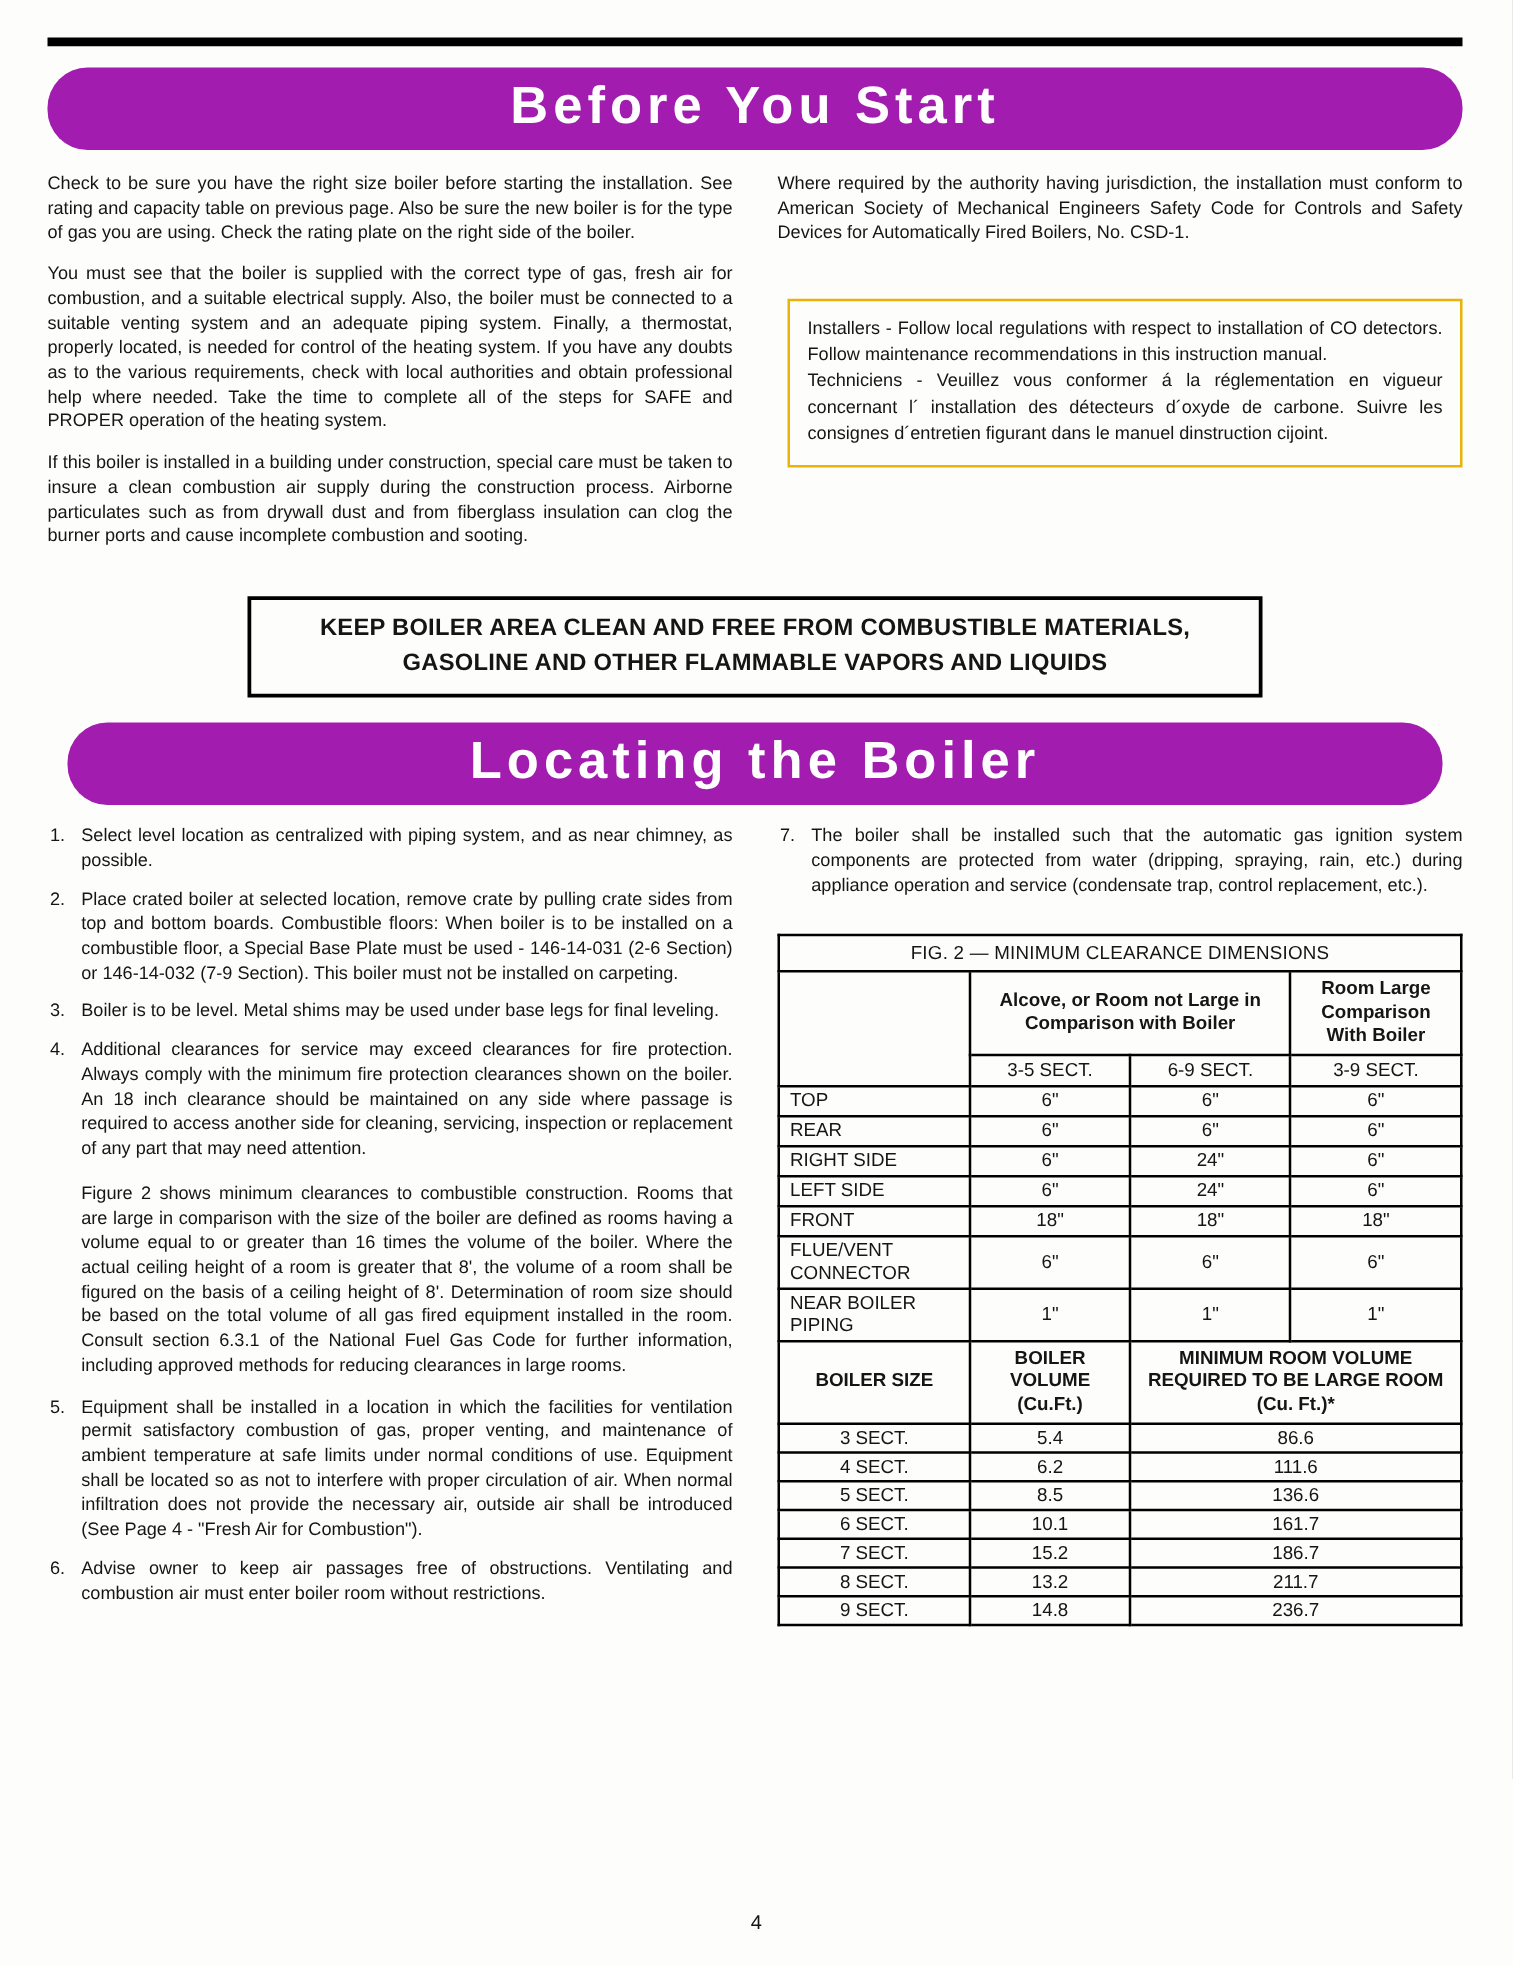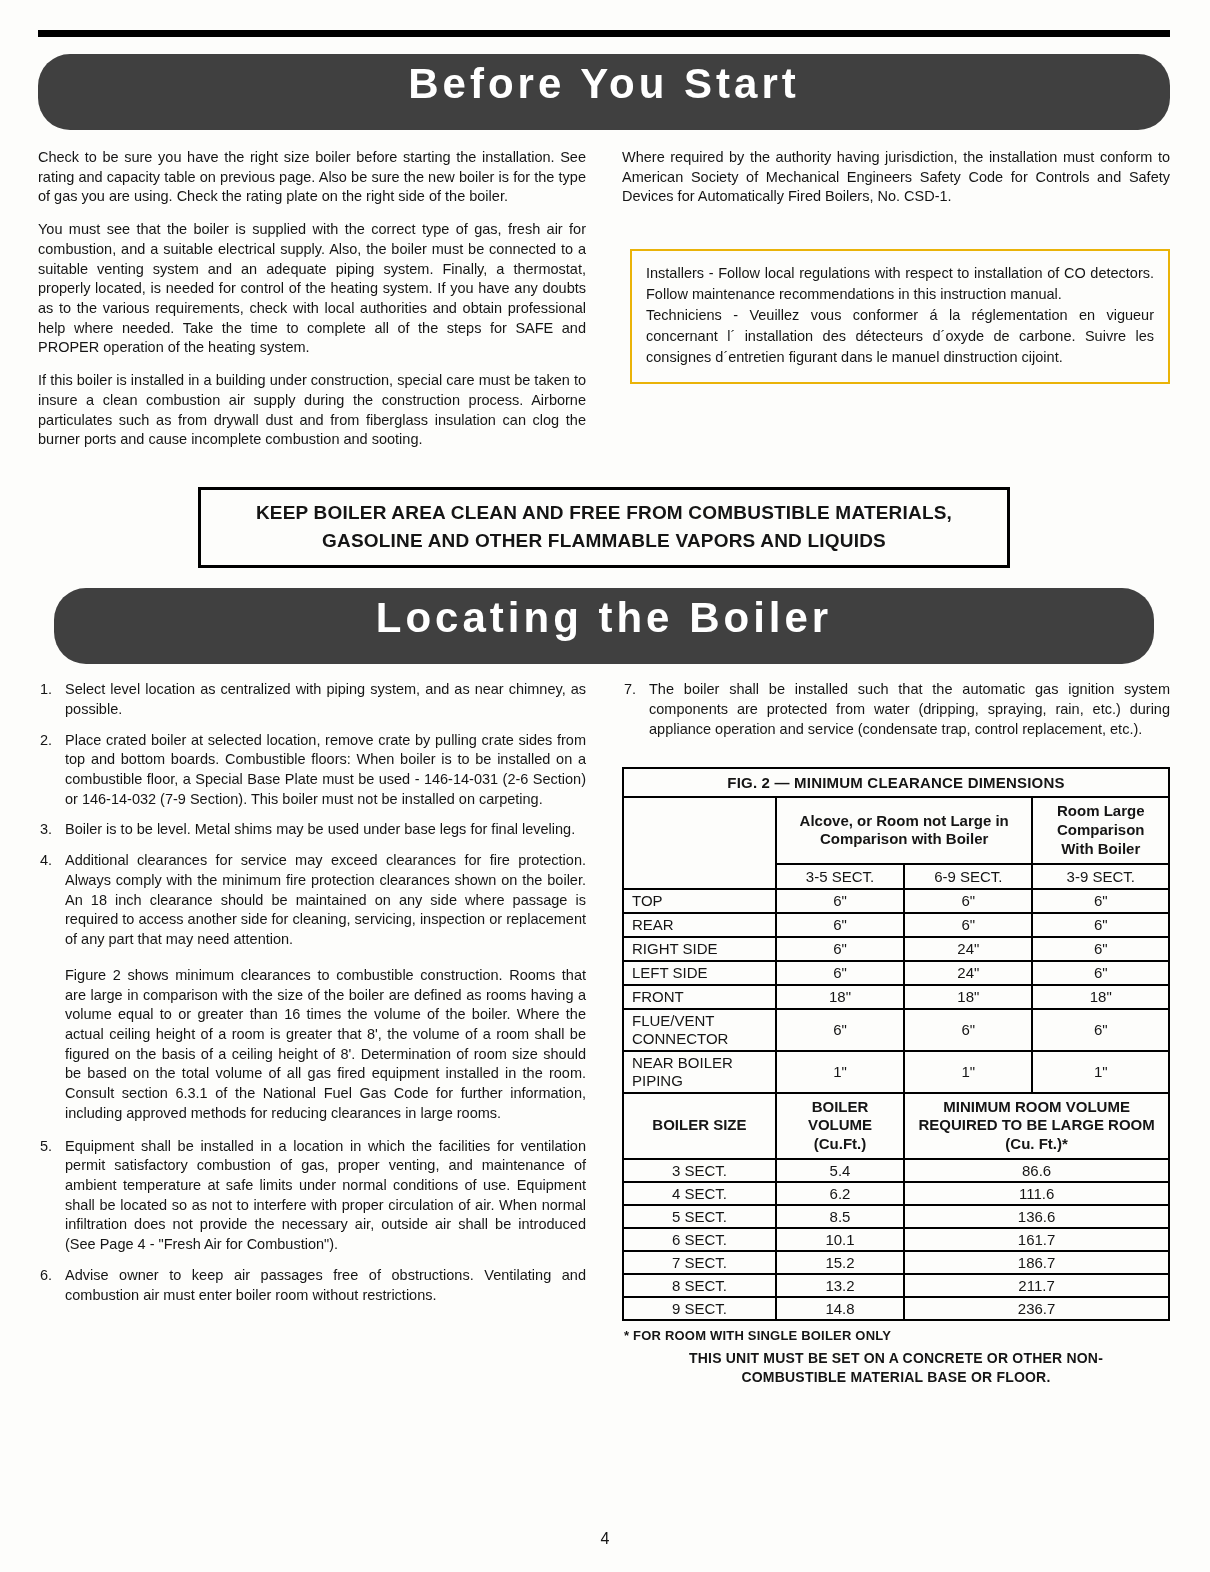--- a/index.html
+++ b/index.html
@@ -6,23 +6,23 @@
   html, body { background: #d9d9d9; }
   .page {
     width: 1210px; height: 1572px; margin: 0 auto; position: relative;
     background: #fdfdfb; color: #151515;
     font-family: "Liberation Sans", sans-serif;
     overflow: hidden;
   }
   .inner { padding: 30px 40px 0 38px; }
   .topbar { height: 7px; background: #000; }
   .banner {
-    background: #404040; color: #fff; text-align: center;
+    background: #a21caf; color: #fff; text-align: center;
     font-weight: bold; font-size: 42px; letter-spacing: 4px;
-    padding: 6px 0 22px; margin-top: 17px; border-radius: 32px;
+    padding: 6px 0 12px; margin-top: 17px; border-radius: 32px;
   }
   .banner2 { margin: 0 16px 0 16px; }
   .cols { display: flex; gap: 36px; margin-top: 18px; }
   .col { flex: 1; min-width: 0; }
   .para { font-size: 14.5px; line-height: 1.36; text-align: justify; margin-bottom: 13px; }
   .notice {
     border: 2px solid #eab308; padding: 12px 14px 14px;
     margin-top: 42px; margin-left: 8px;
   }
   .notice .para { margin-bottom: 0; text-align: justify; font-size: 14.5px; line-height: 1.45; }
@@ -31,21 +31,21 @@
     padding: 9px 26px 11px; text-align: center;
     font-weight: bold; font-size: 19px; line-height: 1.45; letter-spacing: 0.2px;
   }
   .listwrap { margin-top: 16px; }
   .li { display: flex; margin-bottom: 11px; }
   .li .num { width: 27px; flex: none; font-size: 14.5px; line-height: 1.36; padding-left: 2px; }
   .li .txt { flex: 1; font-size: 14.5px; line-height: 1.36; text-align: justify; }
   .fignote { margin: 16px 0 13px 27px; font-size: 14.5px; line-height: 1.36; text-align: justify; }
   .fig-table { border-collapse: collapse; width: 100%; margin-top: 28px; table-layout: fixed; }
   .fig-table td { border: 2px solid #000; padding: 2px 6px; font-size: 15px; vertical-align: middle; }
-  .fig-title { font-weight: bold; font-size: 18px; text-align: center; padding: 5px 4px !important; letter-spacing: 0.2px; }
+  .fig-title { font-weight: normal; font-size: 18px; text-align: center; padding: 5px 4px !important; letter-spacing: 0.2px; }
   .c-grp { font-weight: bold; text-align: center; line-height: 1.25; padding: 4px 6px !important; }
   .c-sub { text-align: center; padding: 3px 4px !important; }
   .c-lbl { text-align: left; padding-left: 8px !important; line-height: 1.2; }
   .c-val { text-align: center; }
   .c-vh { font-weight: bold; text-align: center; line-height: 1.25; padding: 4px 8px !important; }
   .c-size { text-align: center; margin-top: 13px; }
   .tbl-notes { margin-top: 7px; }
   .footnote { font-size: 13px; font-weight: bold; letter-spacing: 0.2px; padding-left: 2px; }
   .concrete-note {
     font-size: 14px; font-weight: bold; text-align: center;
@@ -220,24 +220,20 @@
             <td colspan="2" class="c-val">211.7</td>
           </tr>
           <tr>
             <td class="c-size">9 SECT.</td>
             <td class="c-val">14.8</td>
             <td colspan="2" class="c-val">236.7</td>
           </tr>
         </tbody>
           </table>
 
-        <div class="tbl-notes">
-          <div class="footnote">* FOR ROOM WITH SINGLE BOILER ONLY</div>
-          <div class="concrete-note">THIS UNIT MUST BE SET ON A CONCRETE OR OTHER NON-COMBUSTIBLE MATERIAL BASE OR FLOOR.</div>
-        </div>
       </div>
 
     </div>
 
   </div>
 
   <div class="pagenum">4</div>
 </div>
 
 </body></html>

